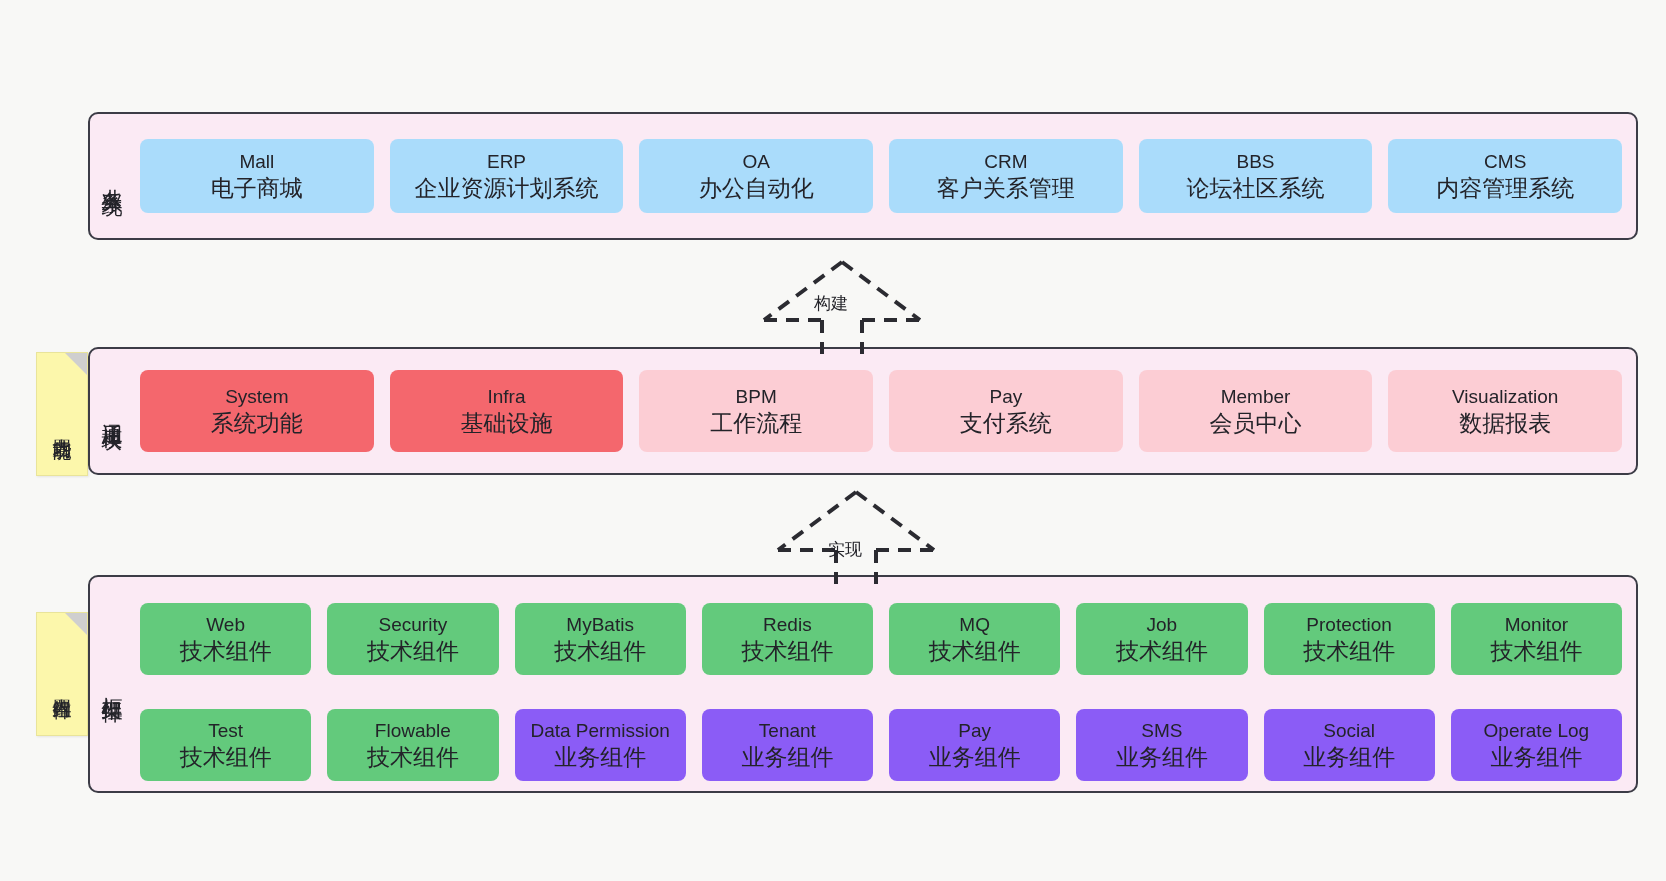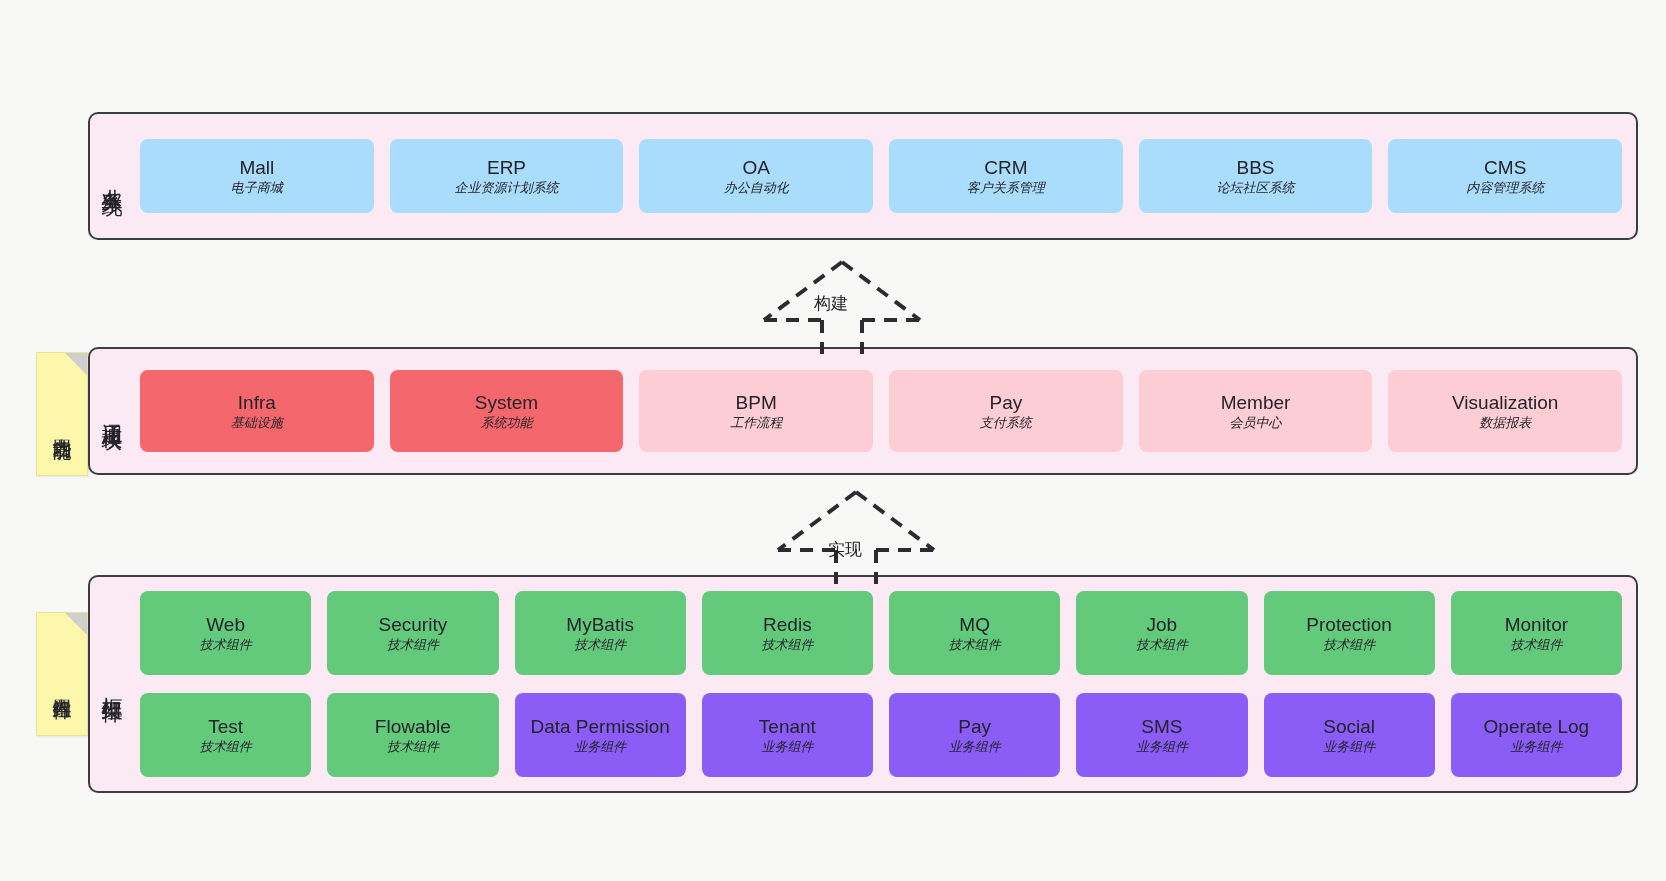--- a/index.html
+++ b/index.html
@@ -59,35 +59,35 @@
     flex-direction:column;
     align-items:center;
     justify-content:center;
     text-align:center;
     color:#232329;
     line-height:1.22;
     padding:4px 6px;
     box-sizing:border-box;
   }
   .cell .t1{font-size:19px;}
-  .cell .t2{font-size:13px;font-style:italic;}
+  .cell .t2{font-size:23px;}
 
   
   #panel-business{left:88px;top:112px;width:1550px;height:128px;}
   #panel-business .cell{background:#aadcfb;height:74px;}
 
   
   #panel-modules{left:88px;top:347px;width:1550px;height:128px;}
   #panel-modules .cell{height:82px;}
   .c-strong{background:#f4676d;}
   .c-soft{background:#fccdd4;}
 
   
   #panel-framework{left:88px;top:575px;width:1550px;height:218px;}
-  #panel-framework .cell{height:84px;}
+  #panel-framework .cell{height:72px;margin-top:16px;}
   .c-green{background:#63ca7c;}
   .c-greenlight{background:#8b5cf6;}
 
   
   .note{
     position:absolute;
     width:52px;
     background:#fcf7ab;
     border:1px solid #e9e49a;
     z-index:2;
@@ -189,26 +189,26 @@
       </g>
     </svg>
     <span class="arrow-label">构建</span>
   </div>
 
   <div class="panel" id="panel-modules">
     <div class="panel-label">通用模块</div>
     <div class="panel-body">
       <div class="row">
         <div class="cell c-strong">
+          <span class="t1">System</span>
+          <span class="t2">系统功能</span>
+        </div>
+        <div class="cell c-strong">
           <span class="t1">Infra</span>
           <span class="t2">基础设施</span>
-        </div>
-        <div class="cell c-strong">
-          <span class="t1">System</span>
-          <span class="t2">系统功能</span>
         </div>
         <div class="cell c-soft">
           <span class="t1">BPM</span>
           <span class="t2">工作流程</span>
         </div>
         <div class="cell c-soft">
           <span class="t1">Pay</span>
           <span class="t2">支付系统</span>
         </div>
         <div class="cell c-soft">

